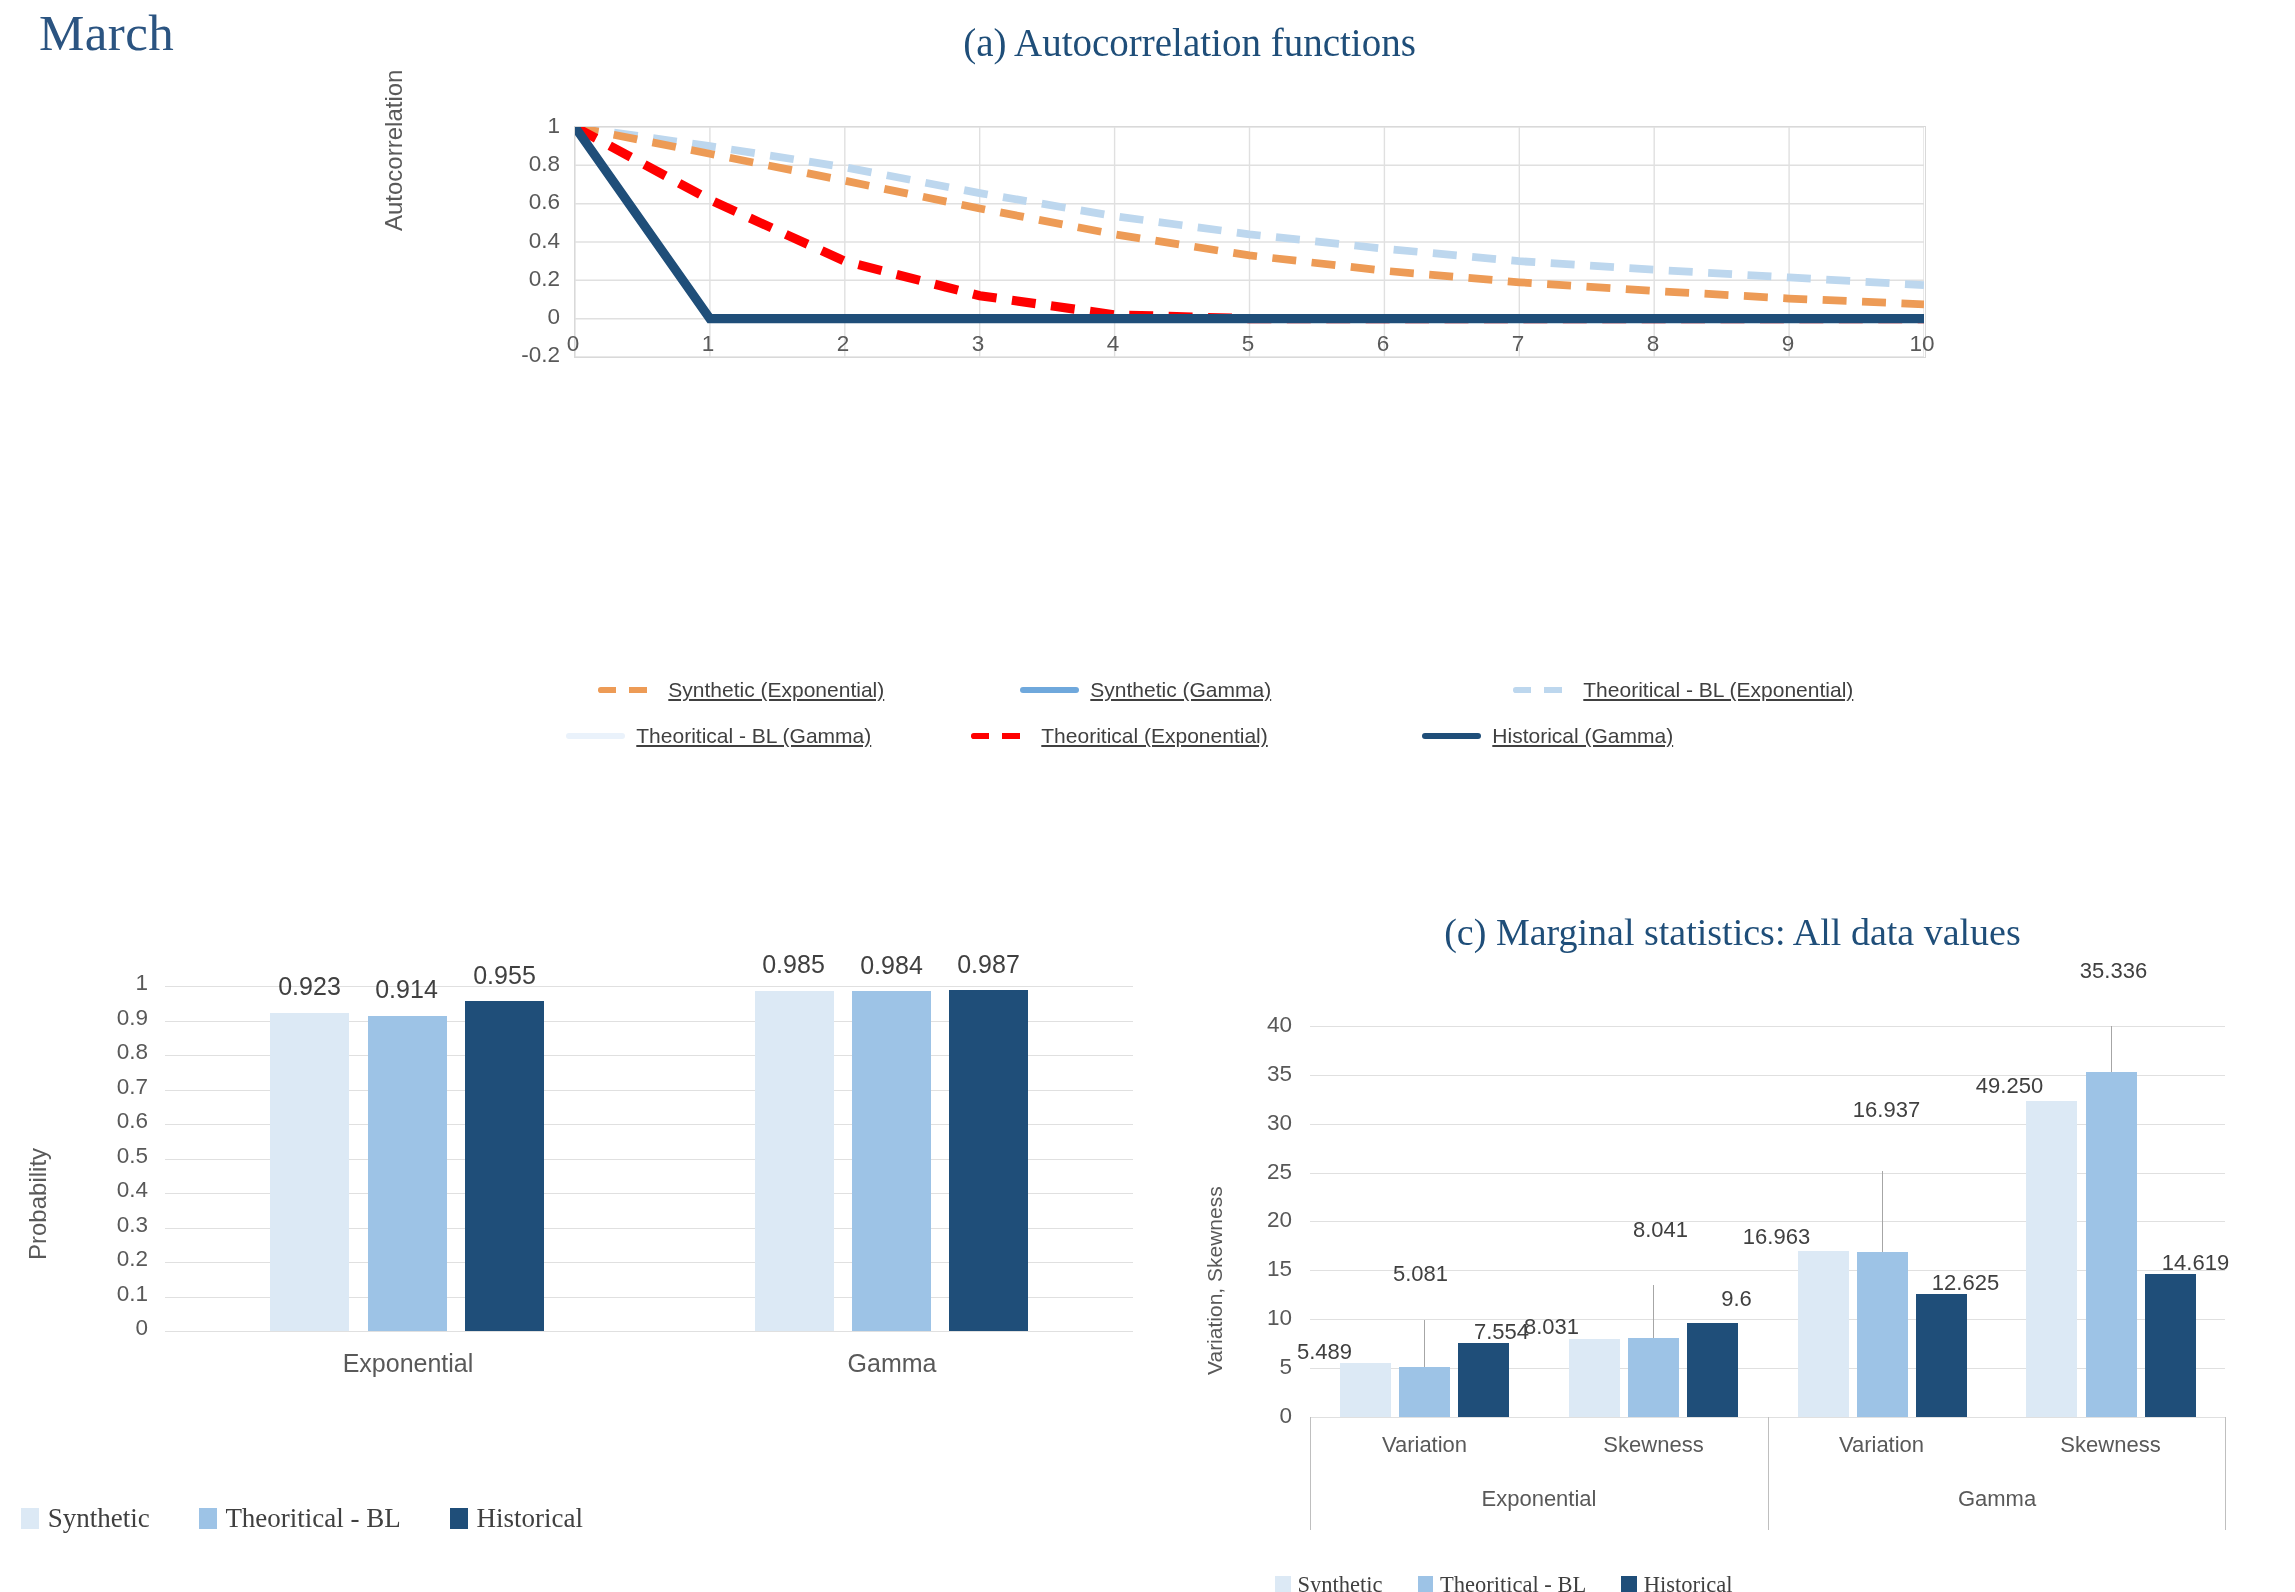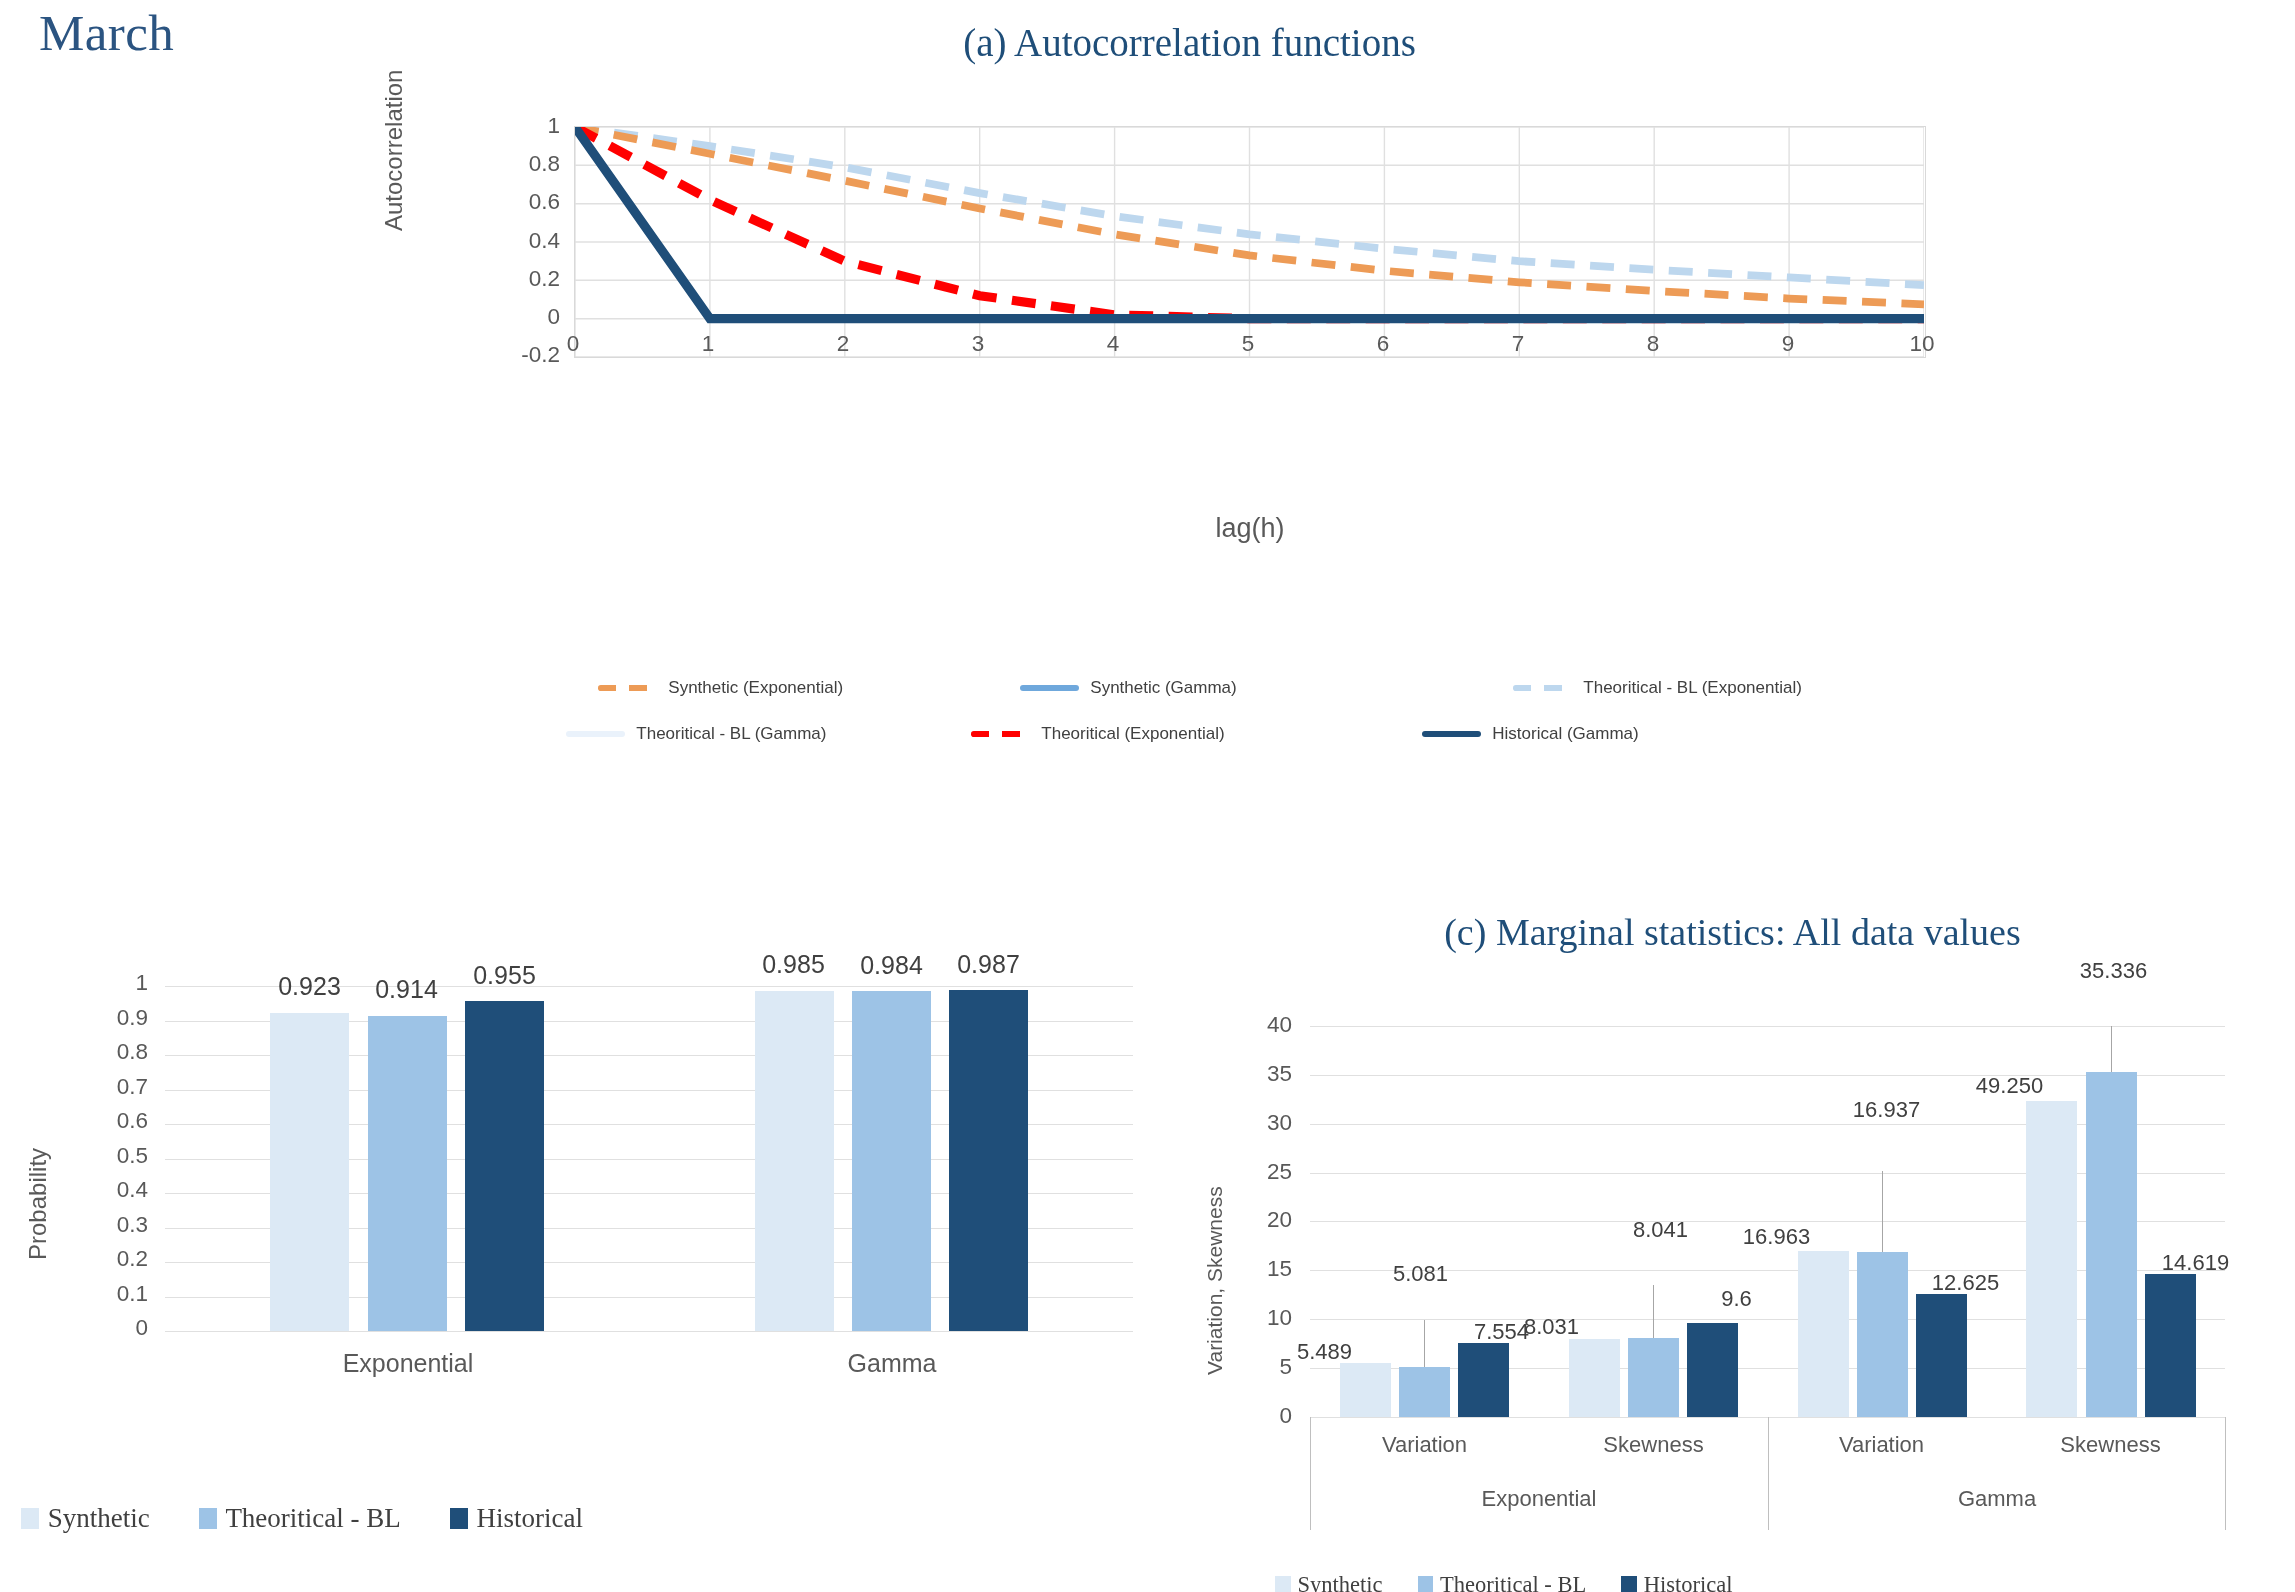--- a/index.html
+++ b/index.html
@@ -40,21 +40,21 @@
     position:absolute;left:180px;top:493px;width:1352px;
     text-align:center;font-size:27px;color:#595959;
   }
   .ytick{position:absolute;right:0;font-size:22.5px;color:#595959;text-align:right;white-space:nowrap;}
   .xtick{position:absolute;font-size:22.5px;color:#595959;text-align:center;}
 
   
   #a-legend{position:absolute;left:84px;top:658px;width:1479px;}
   .lg-row{display:flex;width:100%;}
   .lg-item{display:flex;align-items:center;white-space:nowrap;}
-  .lg-label{font-size:17px;color:#404040;margin-left:11.3px;}
+  .lg-label{font-size:21px;color:#404040;margin-left:11.3px;text-decoration:underline;}
   .swatch{display:inline-block;height:6.3px;border-radius:2.8px;}
   .sw-dash{width:59px;background:
      repeating-linear-gradient(to right, currentColor 0 18.3px, transparent 18.3px 31px);}
   .sw-solid{width:59px;background:currentColor;border-radius:3.5px;}
 
   
   #panel-b{position:absolute;left:0px;top:866px;width:1141px;height:725px;}
   #b-title{position:absolute;left:42px;top:0px;width:831px;font-size:38px;}
   #b-ylabel{
     position:absolute;left:24px;top:394px;
@@ -147,21 +147,20 @@
       <div class="xtick" style="left: 542px; top: 311px; width: 84px;">3</div>
       <div class="xtick" style="left: 677px; top: 311px; width: 84px;">4</div>
       <div class="xtick" style="left: 812px; top: 311px; width: 84px;">5</div>
       <div class="xtick" style="left: 947px; top: 311px; width: 84px;">6</div>
       <div class="xtick" style="left: 1082px; top: 311px; width: 84px;">7</div>
       <div class="xtick" style="left: 1217px; top: 311px; width: 84px;">8</div>
       <div class="xtick" style="left: 1352px; top: 311px; width: 84px;">9</div>
       <div class="xtick" style="left: 1486px; top: 311px; width: 84px;">10</div>
     </div>
 
-  <div id="a-xlabel">lag(h)</div>
 
   <div id="a-legend">
       <div class="lg-row" style="position: relative; height: 46px;">
         <div class="lg-item" style="position: absolute; left: 120px; top: 0px;">
           <span class="swatch sw-dash" style="color: rgb(237, 155, 86);"></span>
           <span class="lg-label">Synthetic (Exponential)</span>
         </div>
         <div class="lg-item" style="position: absolute; left: 542px; top: 0px;">
           <span class="swatch sw-solid" style="color: rgb(111, 168, 220);"></span>
           <span class="lg-label">Synthetic (Gamma)</span>

